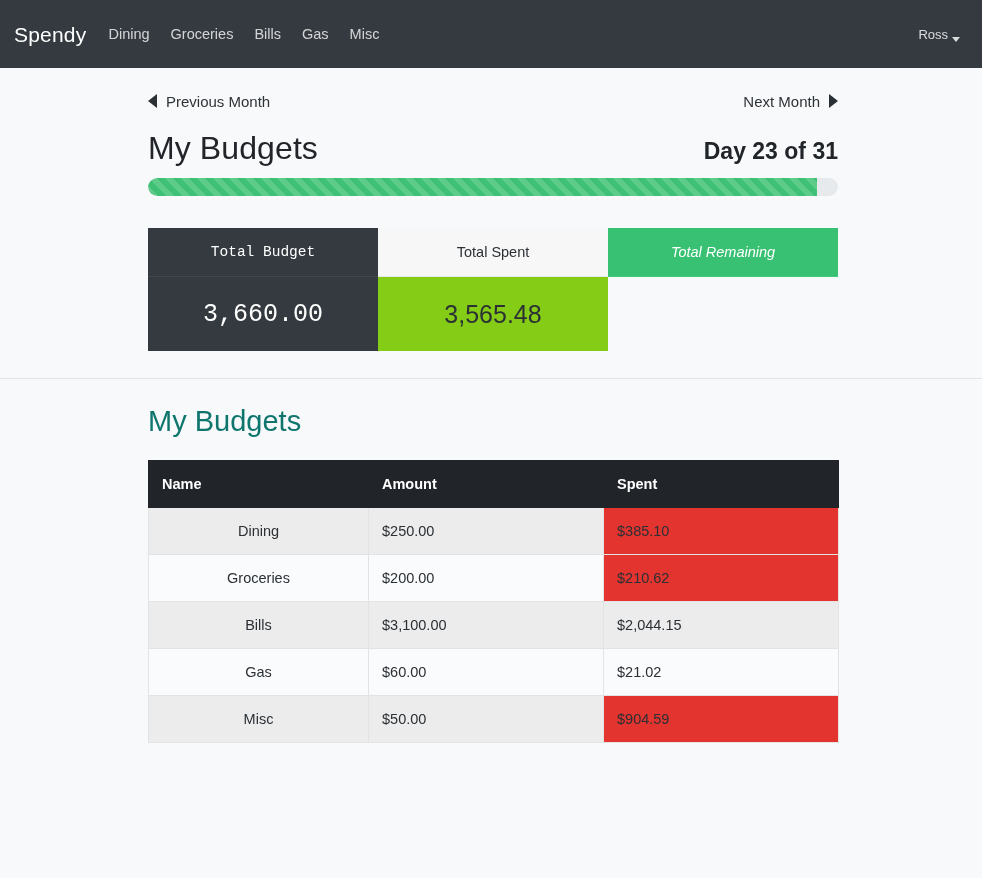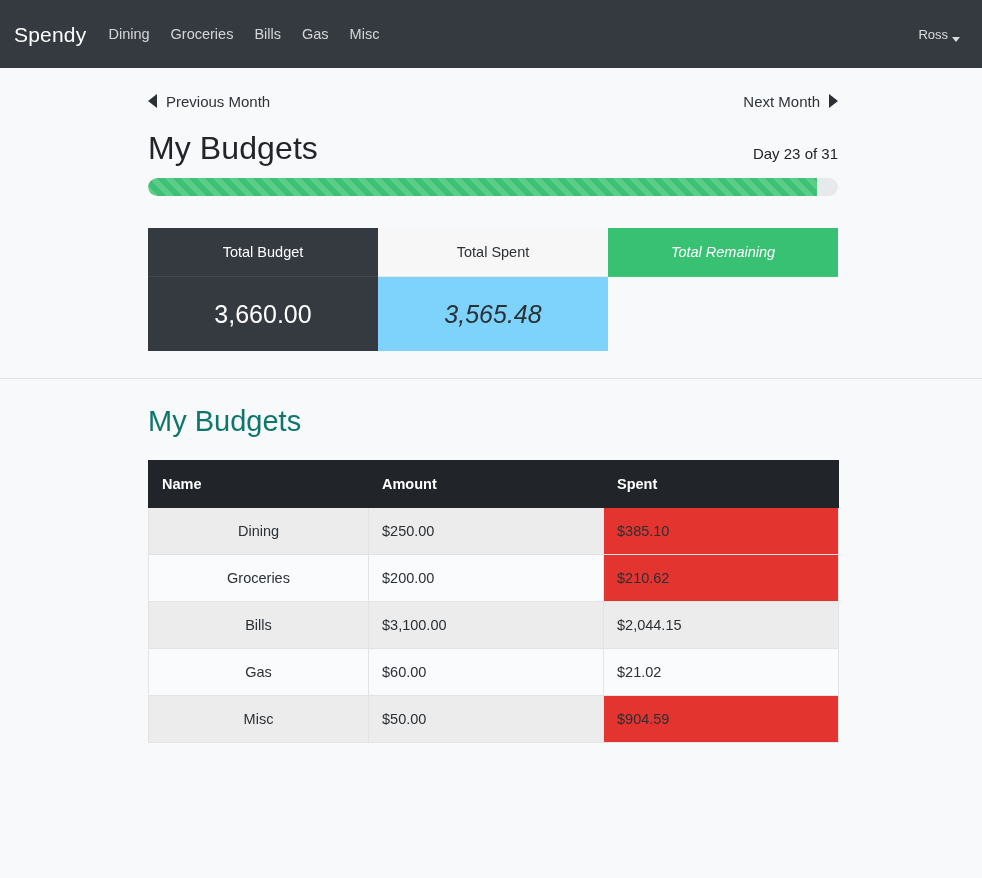--- a/index.html
+++ b/index.html
@@ -115,22 +115,22 @@
     align-items: baseline;
     justify-content: space-between;
   }
   h1.page-title {
     font-size: 32px;
     font-weight: 400;
     color: #212529;
     letter-spacing: .1px;
   }
   .day-counter {
-    font-size: 15px;
-    font-weight: 400;
+    font-size: 23px;
+    font-weight: 700;
     color: #212529;
   }
 
   
   .progress {
     height: 18px;
     background: #e7eaec;
     border-radius: 9px;
     overflow: hidden;
     margin-top: 11px;
@@ -167,25 +167,25 @@
     font-size: 14.5px;
   }
   .card-body {
     height: 74px;
     display: flex;
     align-items: center;
     justify-content: center;
     font-size: 25px;
   }
   .card.dark .card-head,
-  .card.dark .card-body { background: #343a40; color: #fff; }
+  .card.dark .card-body { background: #343a40; color: #fff; font-family: Liberation Mono, monospace; }
   .card.dark .card-head { border-bottom: 1px solid #41474d; }
 
   .card.light .card-head { background: #f7f7f8; color: #2b3035; border-bottom: 1px solid #e7e7e8; }
-  .card.light .card-body { background: #7dd3fc; color: #2b3035; font-style: italic; }
+  .card.light .card-body { background: #84cc16; color: #2b3035; }
 
   .card.green .card-head,
   .card.green .card-body { background: #38c172; color: #fff; }
   .card.green .card-head { border-bottom: 1px solid #43c97c; font-style: italic; }
 
   
   .divider {
     width: 100%;
     height: 1px;
     background: #e2e4e7;

